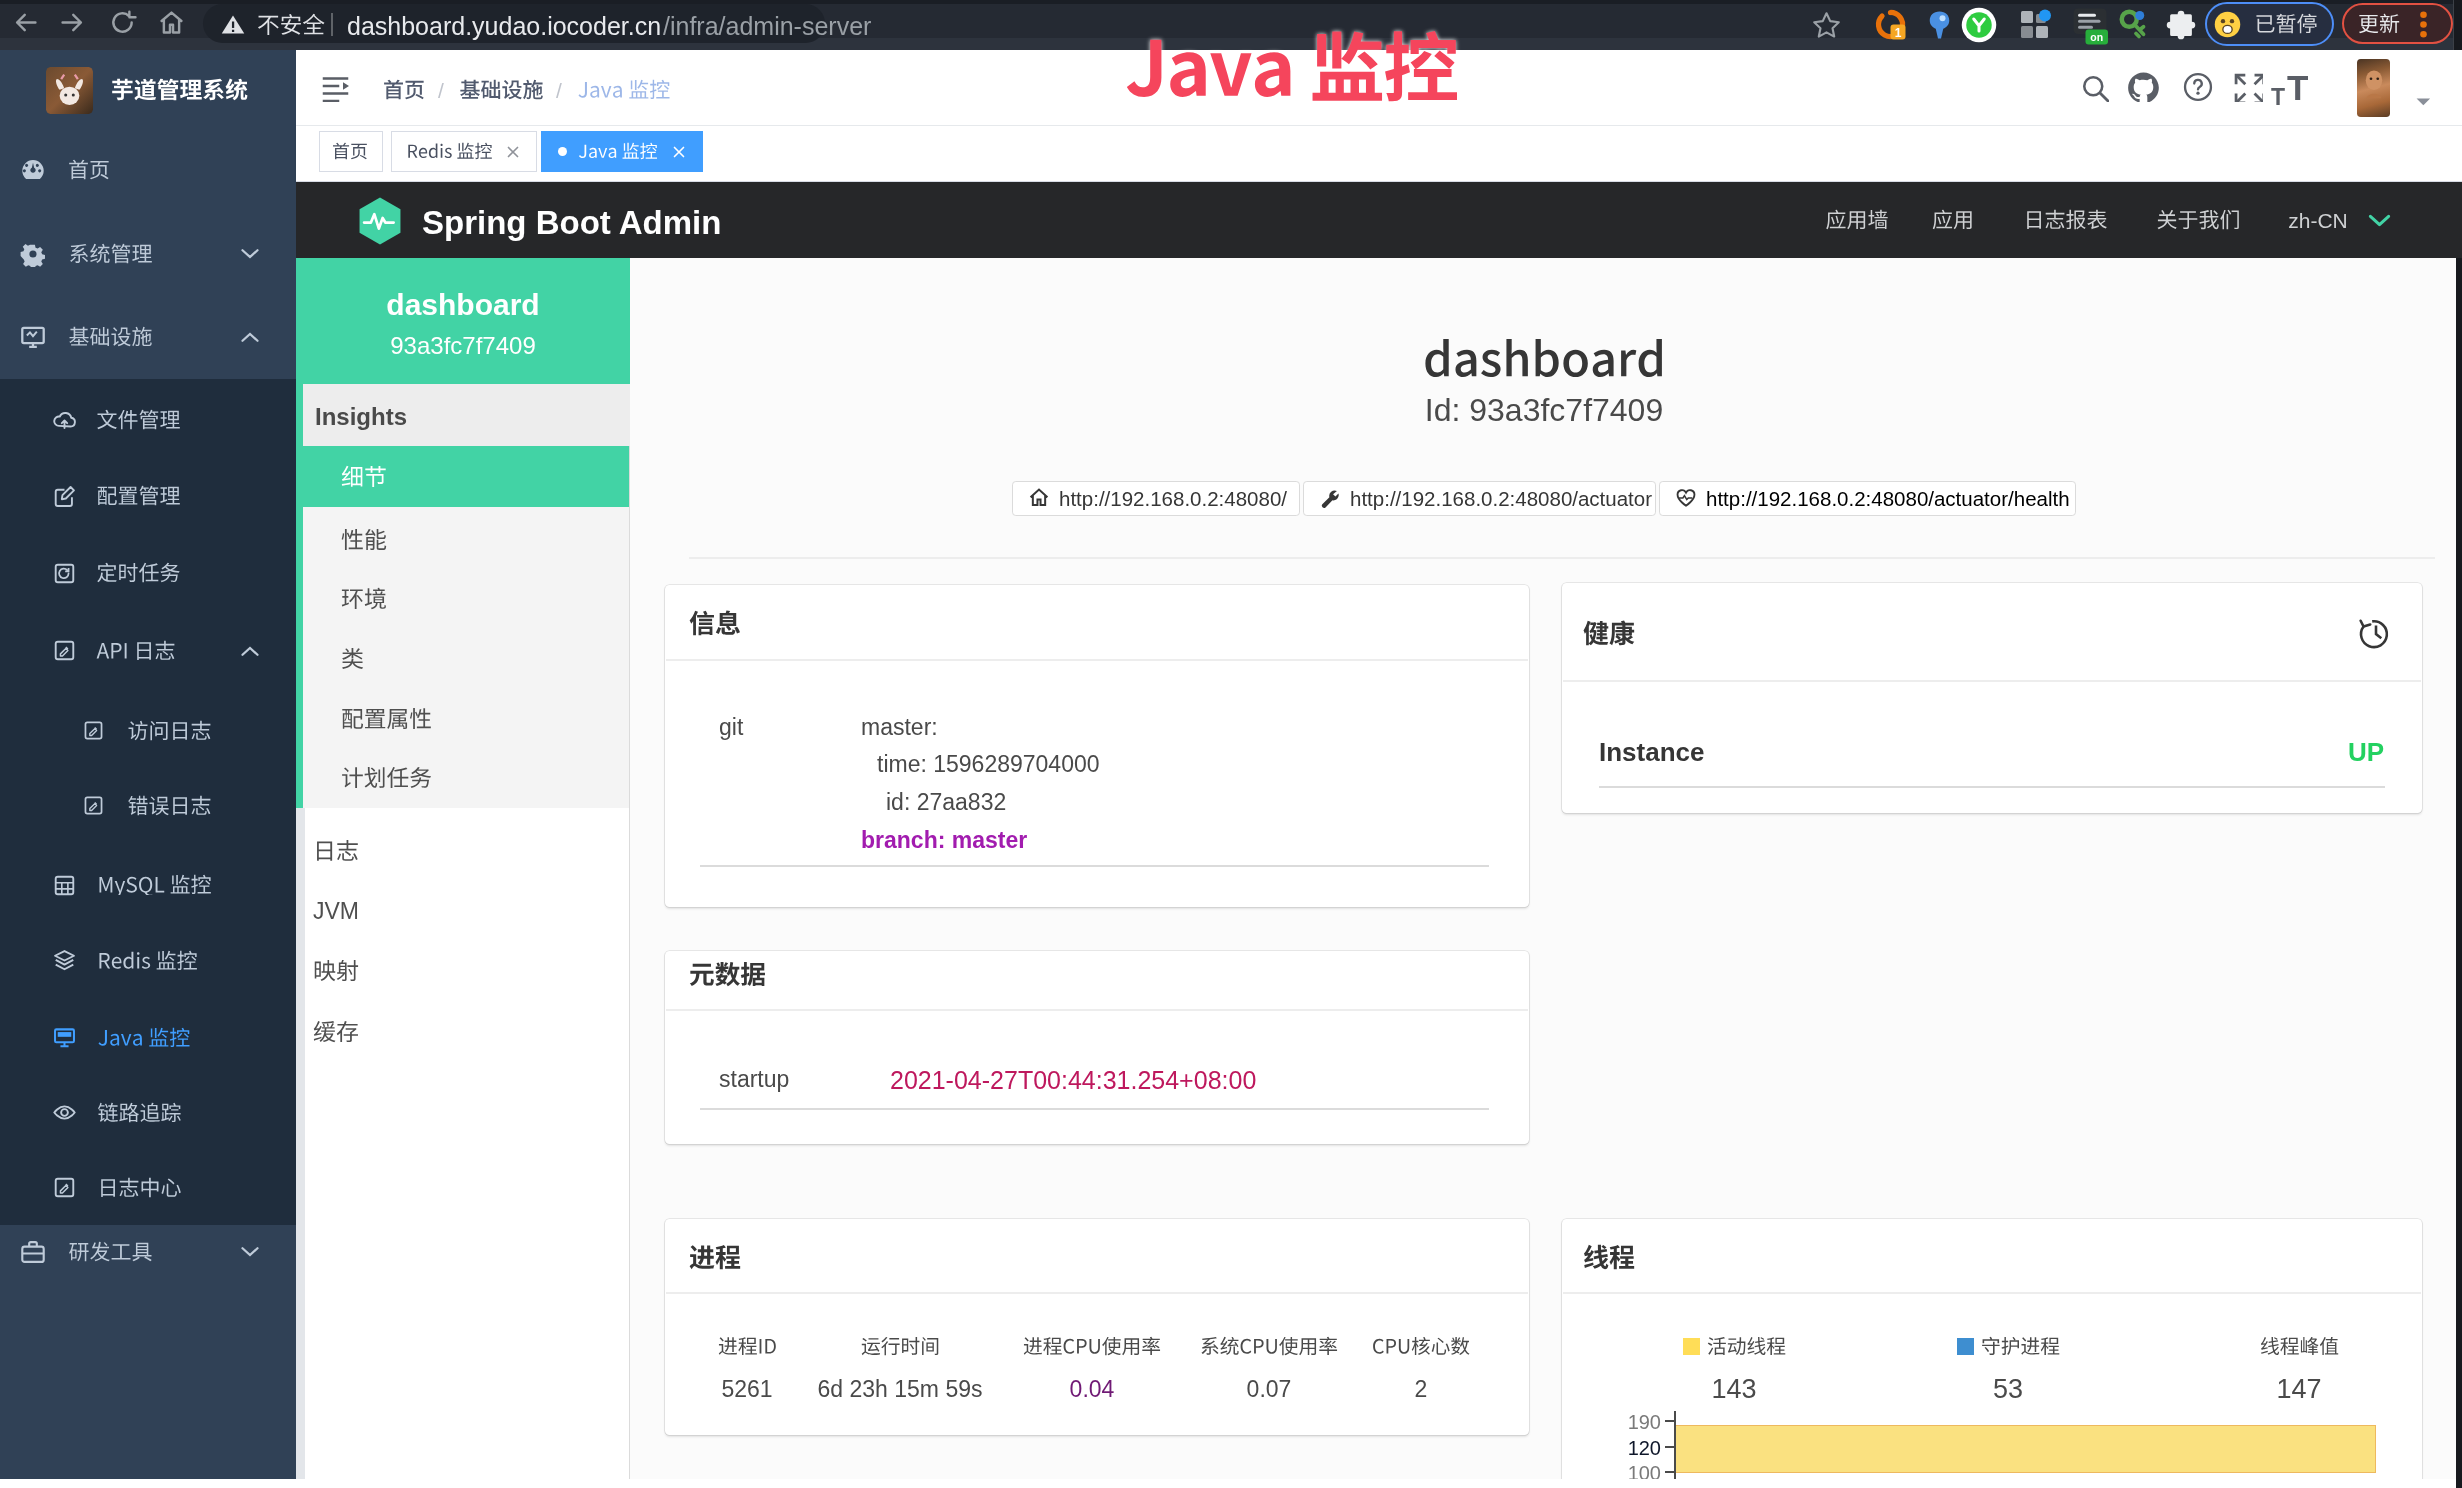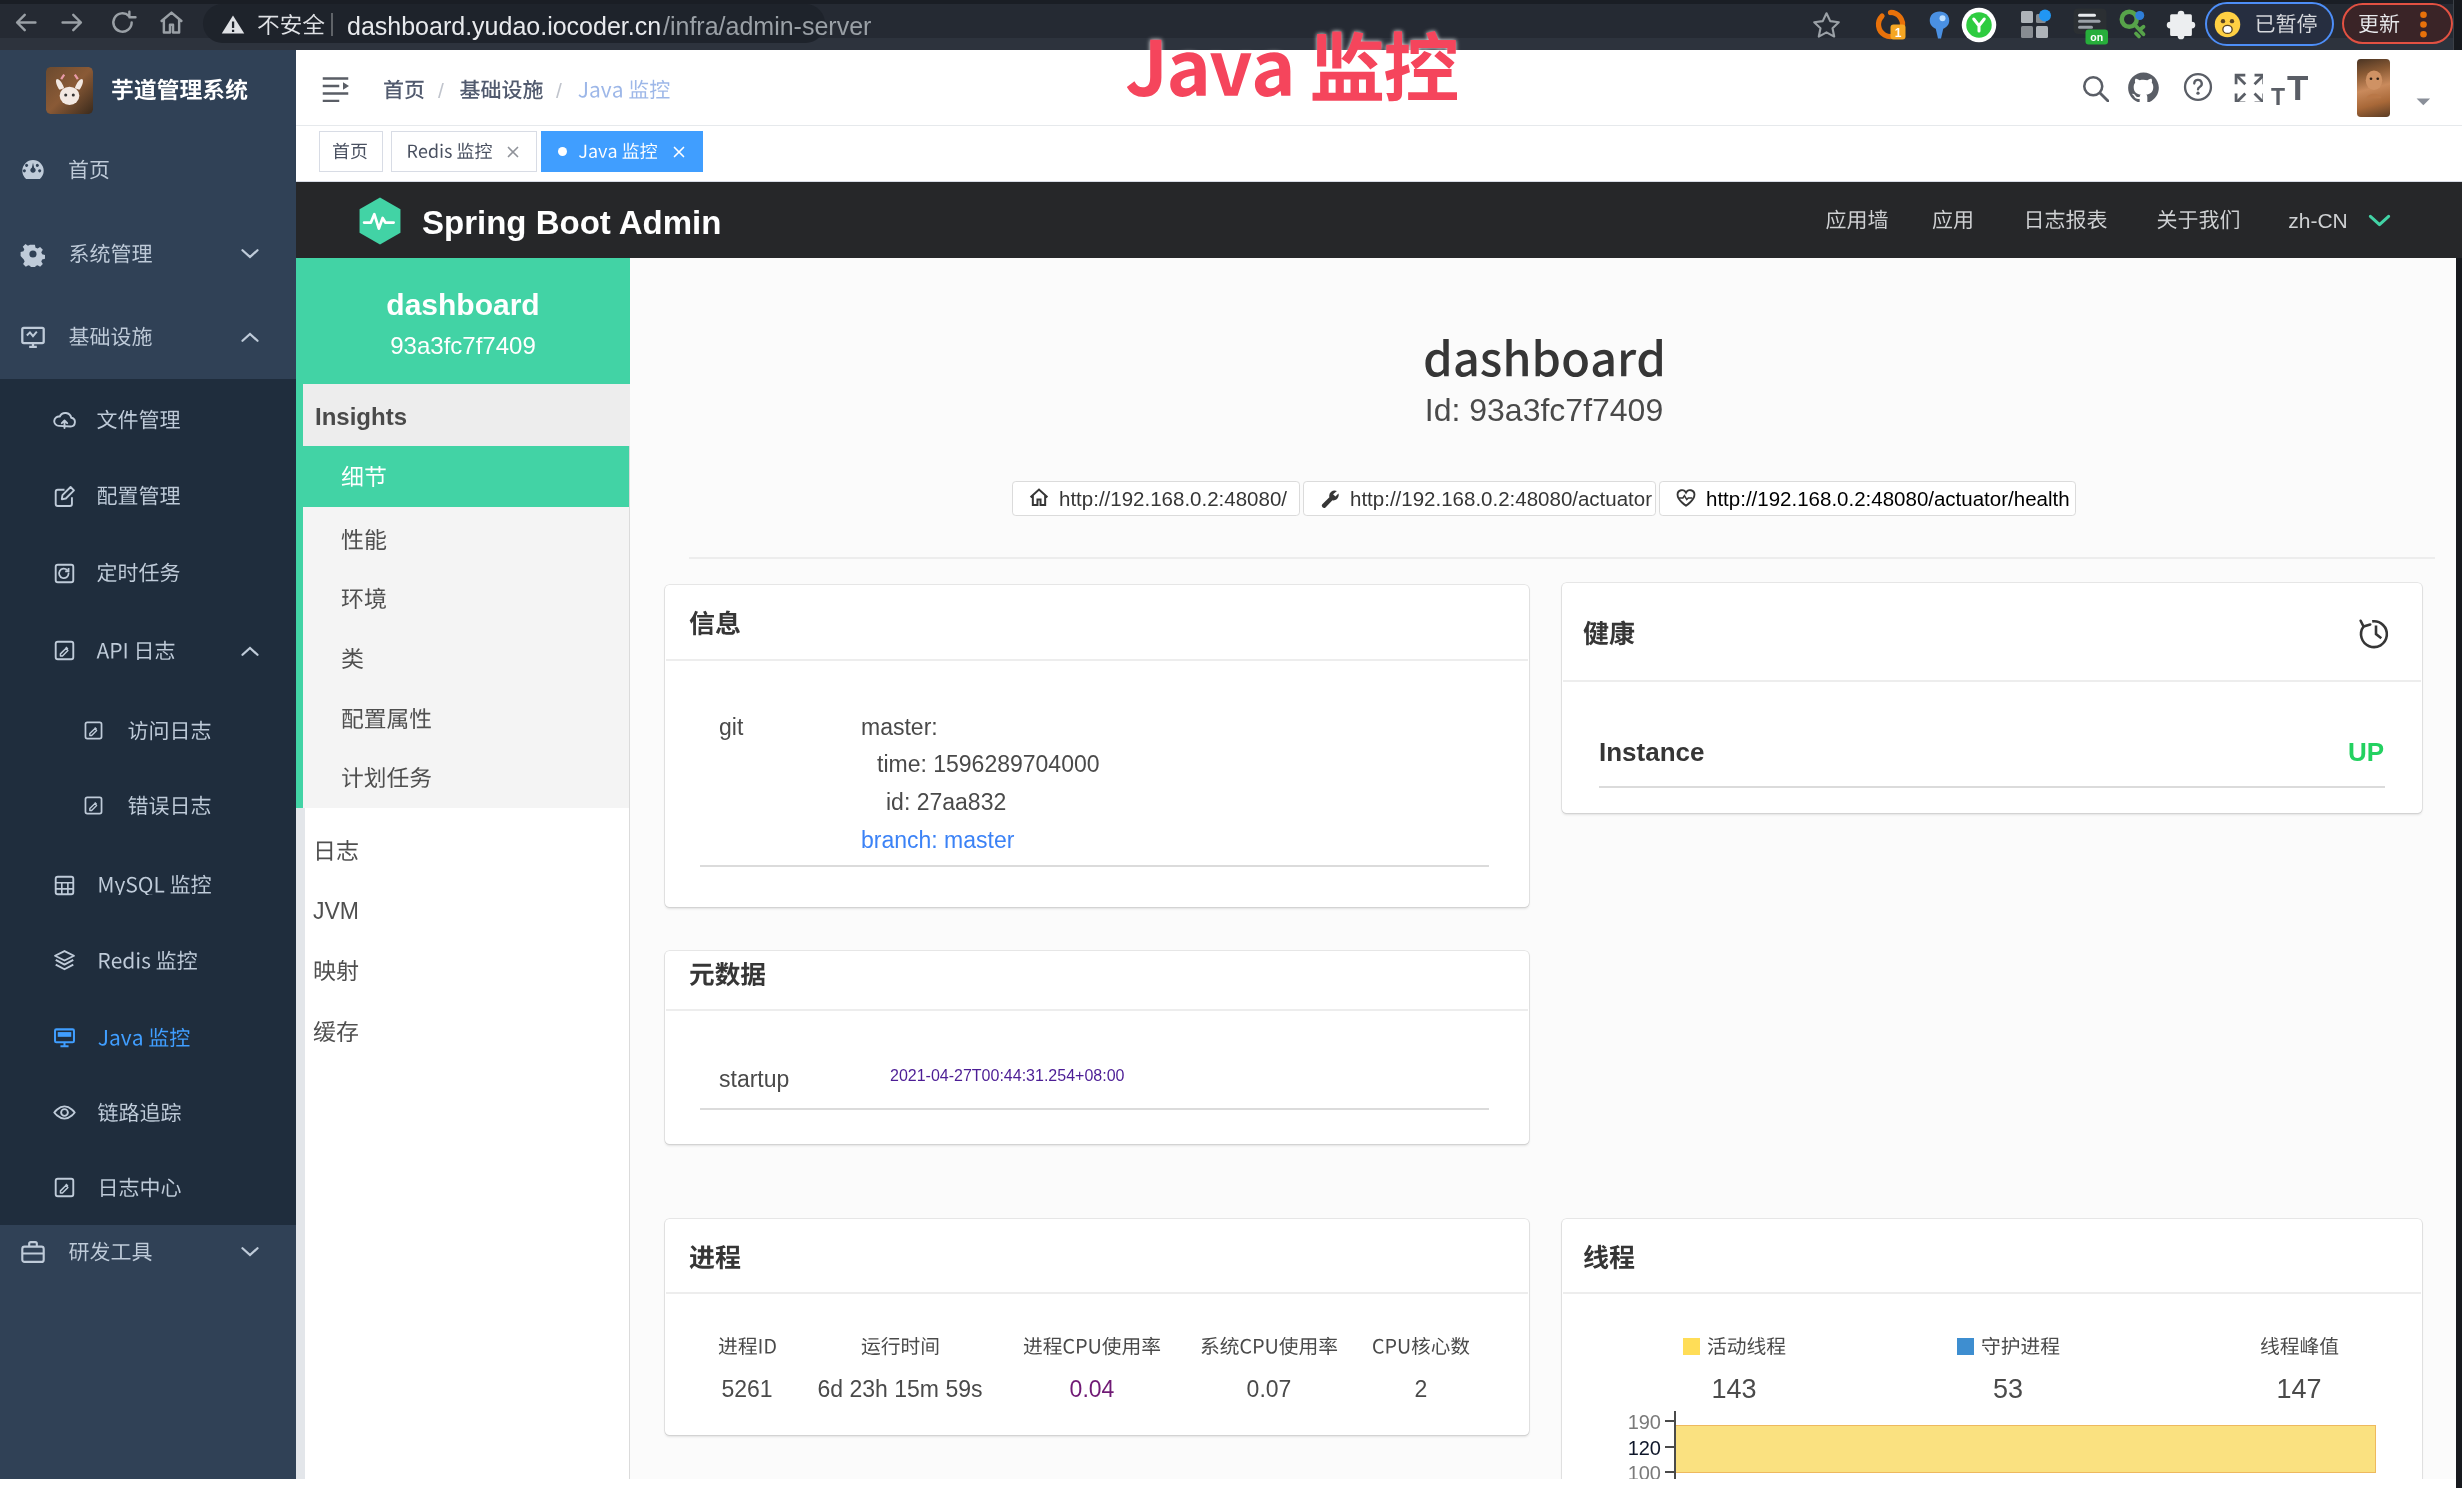--- a/index.html
+++ b/index.html
@@ -746,21 +746,21 @@
     <svg width="52" height="26" viewBox="0 -220 500 250" fill="#363636">
       <use href="#gB4fe1" x="0"></use>
       <use href="#gB606f" x="250"></use>
     </svg>
   </div>
 <div style="position:absolute;left:666px;top:659px;width:862px;height:1.5px;background:#ededed"></div>
 <div class="t" style="left:719px;top:716px;font-size:23px;color:#4a4a4a;font-weight:400;">git</div>
 <div class="t" style="left:861px;top:716px;font-size:23px;color:#4a4a4a;font-weight:400;">master:</div>
 <div class="t" style="left:877px;top:753px;font-size:23px;color:#4a4a4a;font-weight:400;">time: 1596289704000</div>
 <div class="t" style="left:877px;top:791px;font-size:23px;color:#4a4a4a;font-weight:400;margin-left:9px;">id: 27aa832</div>
-<div class="t" style="left:861px;top:829px;font-size:23px;color:#3b82f6;font-weight:400;text-align:center;">branch: master</div>
+<div class="t" style="left:861px;top:829px;font-size:23px;color:#a21caf;font-weight:700;text-align:center;">branch: master</div>
 <div style="position:absolute;left:700px;top:865px;width:789px;height:1.5px;background:#dbdbdb"></div>
 <div style="position:absolute;left:1562px;top:583px;width:860px;height:230px;background:#fff;border-radius:4.6px;box-shadow:0 1.5px 2.3px rgba(10,10,10,.1),0 0 0 0.8px rgba(10,10,10,.1);"></div>
 <div class="t" style="left:1583px;top:620px;">
     <svg width="52" height="26" viewBox="0 -220 500 250" fill="#363636">
       <use href="#gB5065" x="0"></use>
       <use href="#gB5eb7" x="250"></use>
     </svg>
   </div>
 <svg style="position:absolute;left:2357px;top:614px;" width="38" height="38" viewBox="0 0 50.0 50.0">
     <path d="M20 9.7A17 17 0 1 1 8.6 16.5" fill="none" stroke="#363636" stroke-width="3.4"></path>
@@ -774,21 +774,21 @@
 <div style="position:absolute;left:665px;top:951px;width:864px;height:193px;background:#fff;border-radius:4.6px;box-shadow:0 1.5px 2.3px rgba(10,10,10,.1),0 0 0 0.8px rgba(10,10,10,.1);"></div>
 <div class="t" style="left:689px;top:961px;">
     <svg width="77" height="26" viewBox="0 -220 750 250" fill="#363636">
       <use href="#gB5143" x="0"></use>
       <use href="#gB6570" x="250"></use>
       <use href="#gB636e" x="500"></use>
     </svg>
   </div>
 <div style="position:absolute;left:666px;top:1009px;width:862px;height:1.5px;background:#ededed"></div>
 <div class="t" style="left:719px;top:1068px;font-size:23px;color:#4a4a4a;font-weight:400;">startup</div>
-<div class="t" style="left:890px;top:1068px;font-size:16px;color:#4c1d95;font-weight:400;text-align:center;">2021-04-27T00:44:31.254+08:00</div>
+<div class="t" style="left:890px;top:1068px;font-size:25px;color:#be185d;font-weight:400;text-align:center;">2021-04-27T00:44:31.254+08:00</div>
 <div style="position:absolute;left:700px;top:1108px;width:789px;height:1.5px;background:#dbdbdb"></div>
 <div style="position:absolute;left:665px;top:1219px;width:864px;height:216px;background:#fff;border-radius:4.6px;box-shadow:0 1.5px 2.3px rgba(10,10,10,.1),0 0 0 0.8px rgba(10,10,10,.1);"></div>
 <div class="t" style="left:689px;top:1244px;">
     <svg width="52" height="26" viewBox="0 -220 500 250" fill="#363636">
       <use href="#gB8fdb" x="0"></use>
       <use href="#gB7a0b" x="250"></use>
     </svg>
   </div>
 <div style="position:absolute;left:666px;top:1292px;width:862px;height:1.5px;background:#ededed"></div>
 <div class="t" style="left:718px;top:1336px;">

